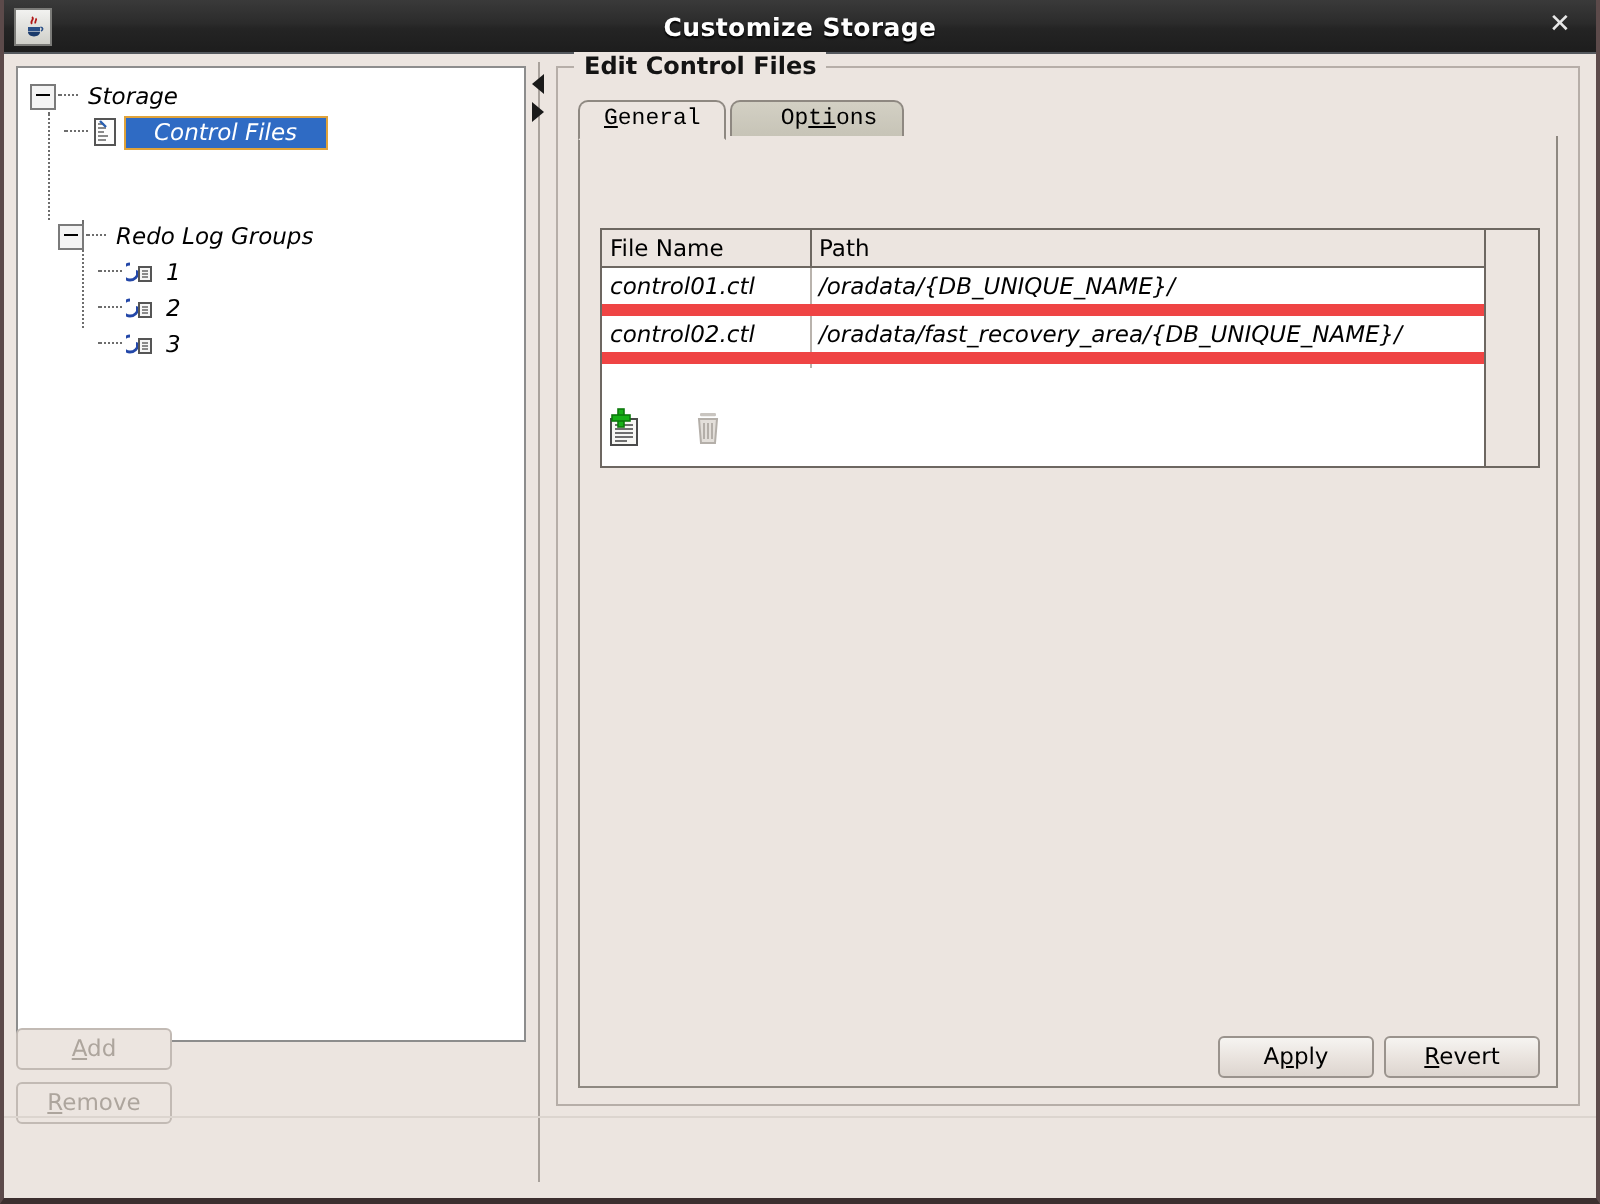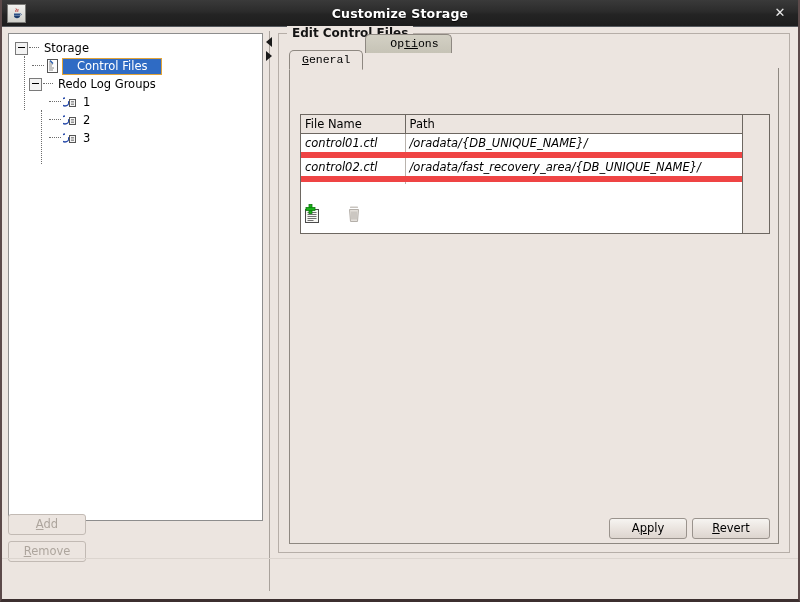--- a/index.html
+++ b/index.html
@@ -90,20 +90,21 @@
     width: 255px;
     bottom: 48px;
   }
   .tree-box {
     position: absolute;
     left: 0; top: 0; right: 0;
     bottom: 30px;
     background: #ffffff;
     border: 1px solid #8d8d8d;
     overflow: hidden;
+    font-style: italic;
   }
   .tree {
     padding: 5px 4px 4px 4px;
     font-size: 11.5px;
   }
   .tree-row {
     display: flex;
     align-items: center;
     height: 18px;
     white-space: nowrap;
@@ -269,21 +270,21 @@
     line-height: 14px;
   }
   .tab.active {
     background: #ece5e0;
     border-bottom: 1px solid #ece5e0;
     margin-bottom: -1px;
     z-index: 2;
   }
   .tab.inactive {
     background: linear-gradient(to bottom, #d3d0c4, #c6c3b6);
-    margin-bottom: 16px;
+    margin-bottom: 0;
     padding-left: 24px;
   }
 
   .tabpanel {
     position: absolute;
     left: 10px;
     right: 10px;
     top: 34px;
     bottom: 8px;
     border: 1px solid #8e8881;
@@ -432,21 +433,21 @@
             <div class="dots" style="width:12px;"></div>
             <svg class="ticon" width="13" height="14" viewBox="0 0 13 14">
               <rect x="1.5" y="0.5" width="10" height="13" fill="#fdfdfd" stroke="#555" stroke-width="1"></rect>
               <path d="M3 3h3M3 5h4M3 7h3M3 9h5M3 11h4" stroke="#8a8a8a" stroke-width="1"></path>
               <path d="M4 1.5 L7 4.5" stroke="#2a5fb0" stroke-width="1.2"></path>
             </svg>
             <span class="tree-label sel">Control Files</span>
           </div>
 
 
-          <div class="tree-row" style="padding-left:16px;">
+          <div class="tree-row" style="padding-left:16px;margin-top:34px;">
             <div class="toggle"></div>
             <div class="dots"></div>
             <span class="tree-label">Redo Log Groups</span>
           </div>
 
           <div class="tree-row" style="padding-left:36px;">
             <div class="dots" style="width:12px;"></div>
             <svg class="ticon" width="14" height="13" viewBox="0 0 14 13">
               <path d="M2 2 a4 4 0 1 0 4 4" fill="none" stroke="#2347a8" stroke-width="1.4"></path>
               <path d="M5 5 l3 1 -3 1.6 z" fill="#2347a8"></path>

